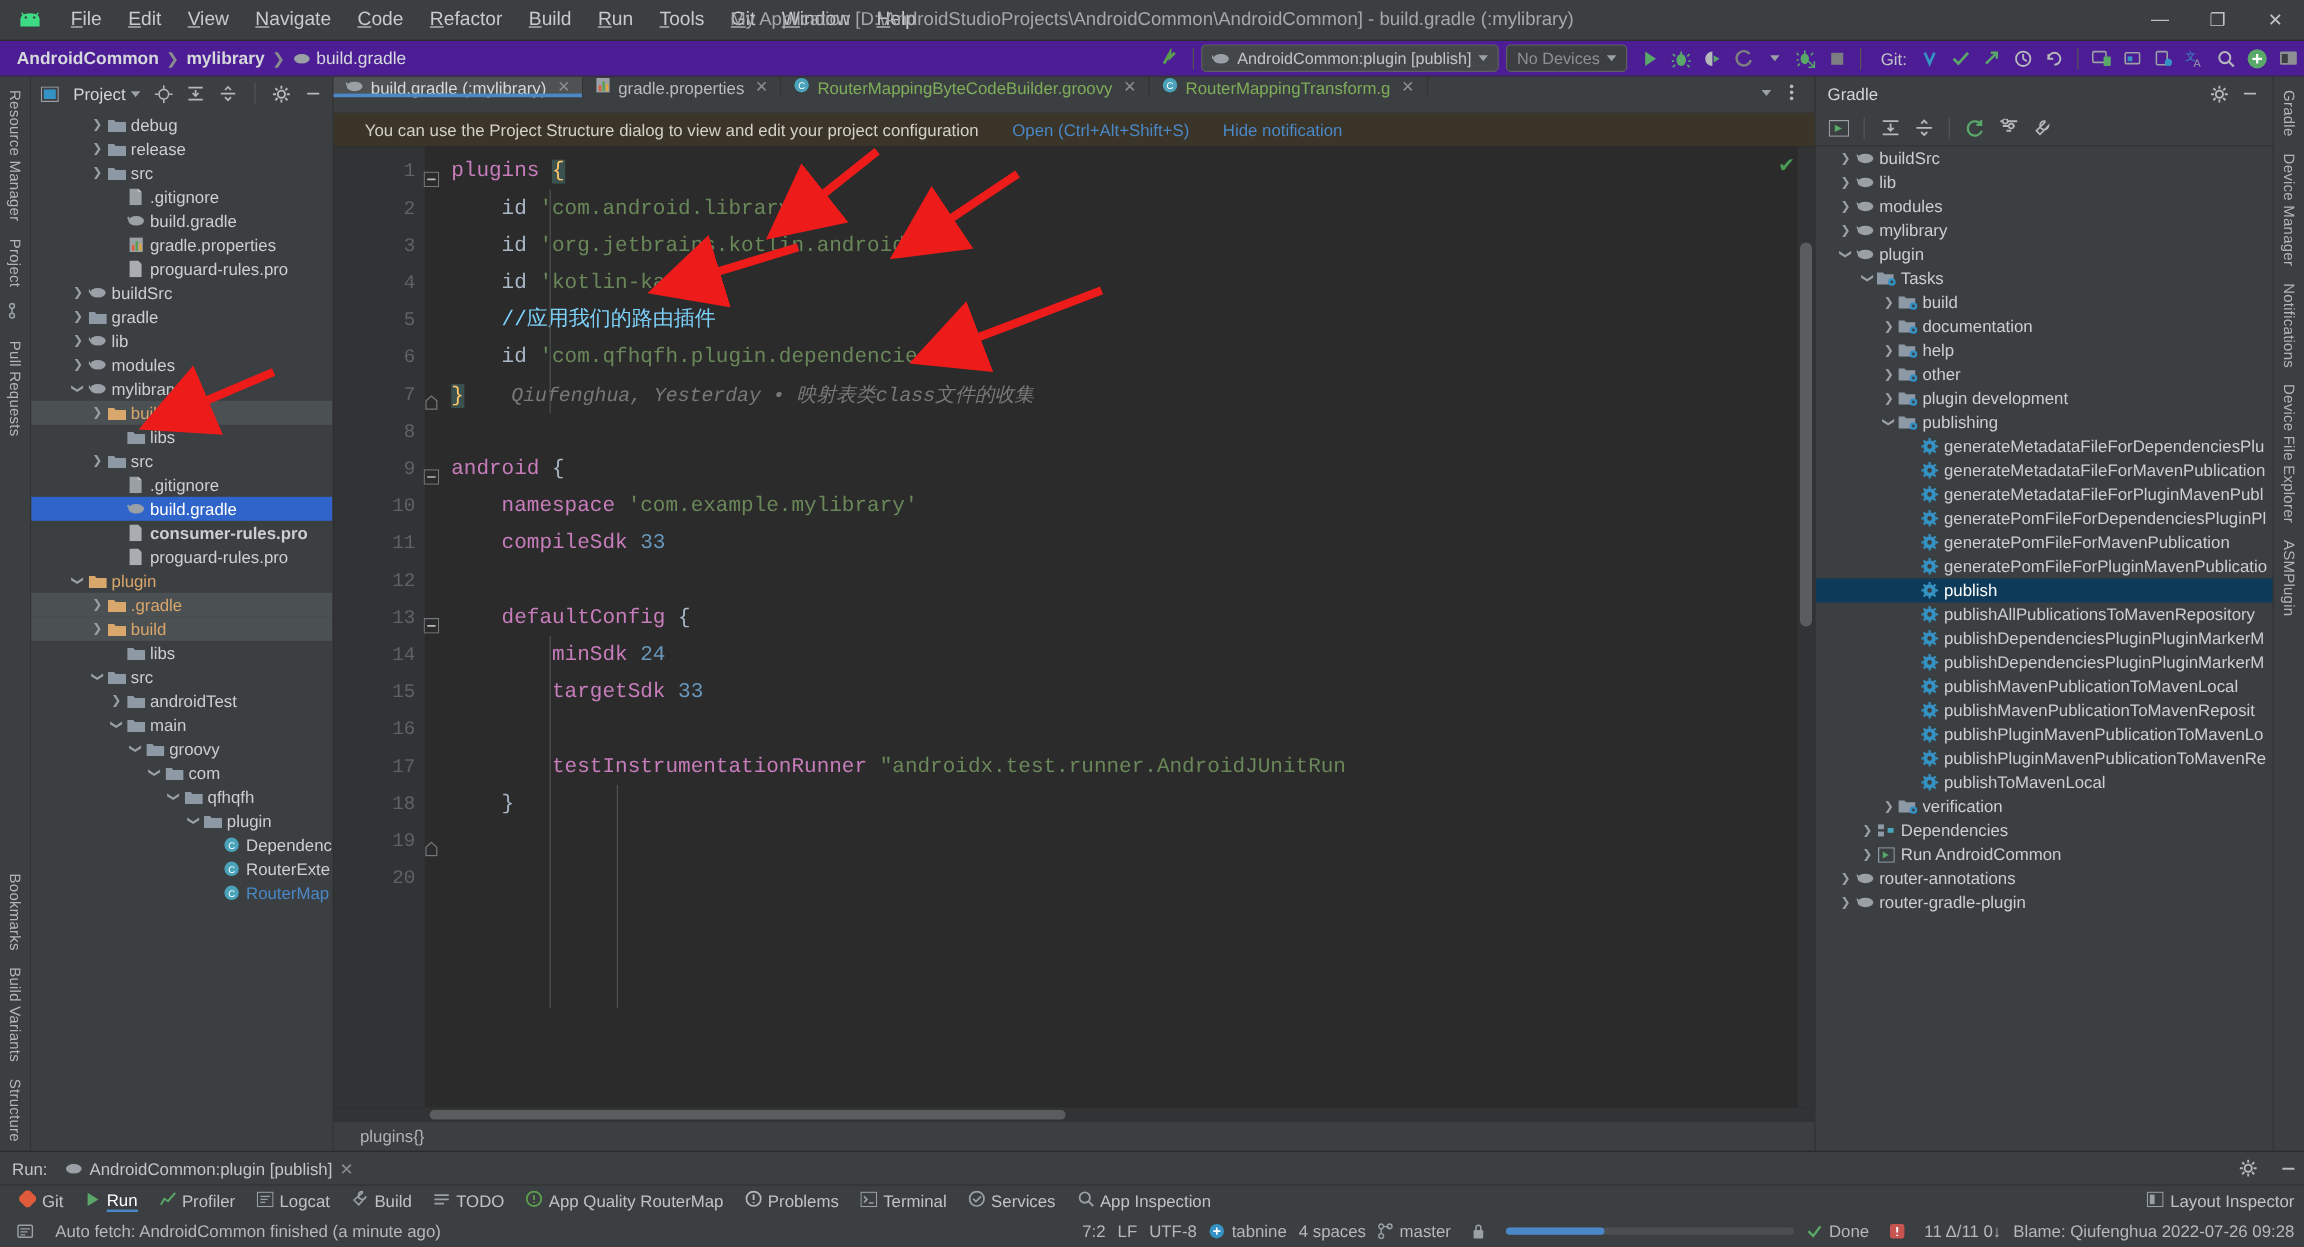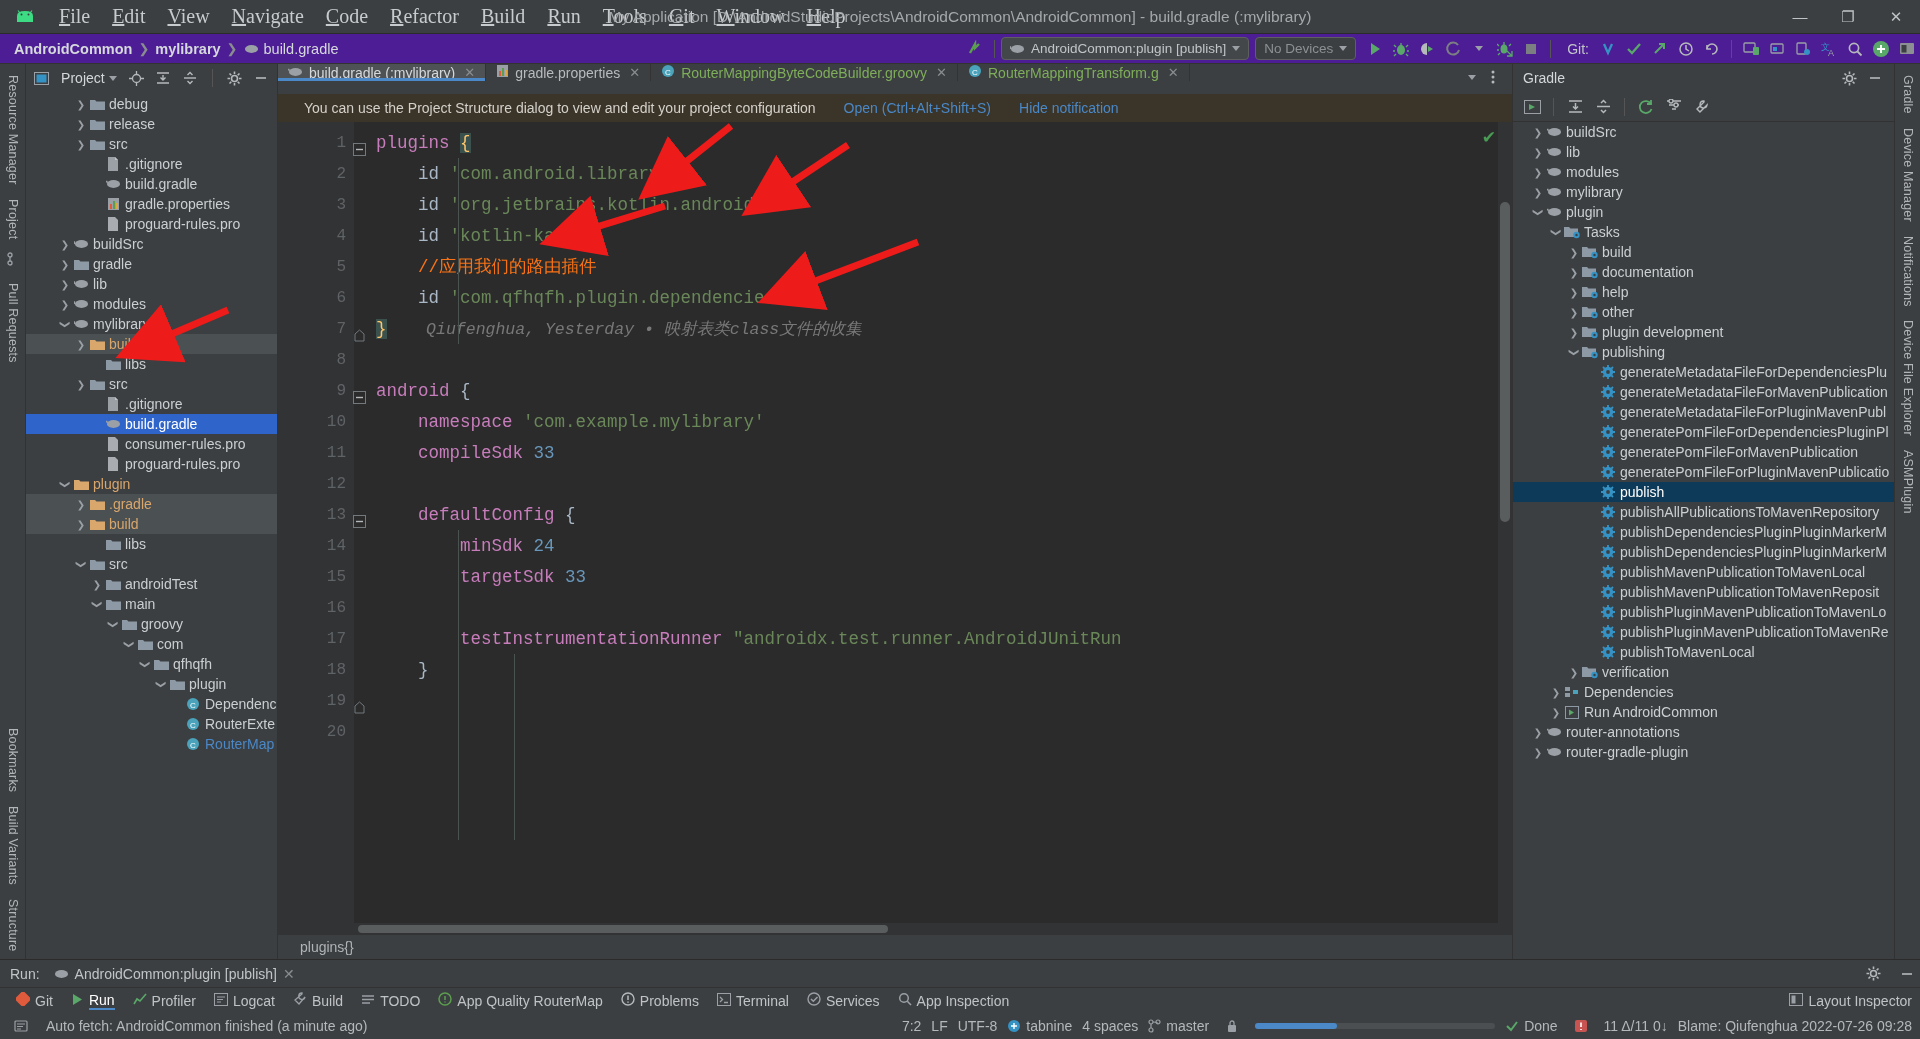--- a/index.html
+++ b/index.html
@@ -13,21 +13,21 @@
   .app { position: relative; width: 1920px; height: 1039px; display: flex; flex-direction: column; }
 
   
   .titlebar {
     height: 34px; background: #3c3f41; display: flex; align-items: center;
     border-bottom: 1px solid #2b2b2b; flex: none; position: relative;
   }
   .android-logo { width: 26px; margin-left: 12px; display:flex; align-items:center; justify-content:center; }
   .menu { display: flex; align-items: center; margin-left: 10px; }
   .menu-item {
-    padding: 4px 11px; font-size: 20px; color: #c8cbce; cursor: default; white-space: nowrap; font-family: Liberation Serif, serif;
+    padding: 4px 11px; font-size: 16px; color: #c8cbce; cursor: default; white-space: nowrap;
   }
   .menu-item u { text-decoration: underline; }
   .win-title {
     position: absolute; left: 0; right: 0; text-align: center;
     font-size: 15.5px; color: #a5a8ab; pointer-events: none;
   }
   .win-buttons { margin-left: auto; display: flex; align-items: center; z-index: 2; }
   .win-btn { width: 48px; height: 33px; display: flex; align-items: center; justify-content: center; color: #c0c3c6; font-size: 15px; }
 
   
@@ -109,21 +109,21 @@
   .gline { height:31px; line-height:31px; padding-right:8px; position:relative; }
   .fold { position:absolute; right:-12px; top:9px; width:13px; height:13px; }
   .code {
     flex:1; padding-top:6px; font-family:"Liberation Mono", monospace;
     font-size:17.5px; position:relative; overflow:hidden; color:#a9b7c6;
   }
   .cline { height:31px; line-height:31px; white-space:pre; padding-left:22px; }
   .pl { color:#c77dbb; }
   .str { color:#6a8759; }
   .num { color:#6897bb; }
-  .cmt { color:#f97316; }
+  .cmt { color:#7dd3fc; }
   .brace-hl { background:#3b514d; color:#ffc66d; }
   .blame { color:#787878; font-style: italic; font-size:16.5px; }
   .indent-guide { position:absolute; width:1px; background:#4b5350; }
 
   .vstripe { position:absolute; right:0; top:0; bottom:0; width:14px; background:#313335; }
   .check-ok { position:absolute; right:16px; top:5px; color:#499c54; font-size:17px; }
   .scroll-thumb { position:absolute; right:2px; width:10px; background:#5a5d5e; border-radius:5px; }
   .hscroll { height:12px; background:#313335; flex:none; position:relative; }
   .hscroll-thumb { position:absolute; height:8px; top:2px; background:#5a5d5e; border-radius:4px; }
   .bc-bar { height:24px; background:#3c3f41; display:flex; align-items:center; padding-left:22px; font-size:14px; color:#b0b3b6; flex:none; }
@@ -566,21 +566,21 @@
           <div class="node sel" style="padding-left: 64px;">
             <span class="arrow" style="transform: none;"></span>
             <span class="nicon">
               <svg width="15" height="12" viewBox="0 0 16 12">
                 <ellipse cx="8" cy="6" rx="7" ry="4.2" fill="#9aa0a6"></ellipse>
                 <path d="M1.5 5 L0.5 2.5" stroke="#9aa0a6" stroke-width="1.5"></path>
               </svg>
             </span>
             <span>build.gradle</span>
           </div>
-          <div class="node" style="padding-left: 64px;">
+          <div class="node" style="padding-left: 64px; font-weight: bold;">
             <span class="arrow" style="transform: none;"></span>
             <span class="nicon">
               <svg width="12" height="14" viewBox="0 0 12 14">
                 <path d="M1 0 H8 L11 3 V14 H1 Z" fill="#a9adb1"></path>
               </svg>
             </span>
             <span>consumer-rules.pro</span>
           </div>
           <div class="node" style="padding-left: 64px;">
             <span class="arrow" style="transform: none;"></span>

